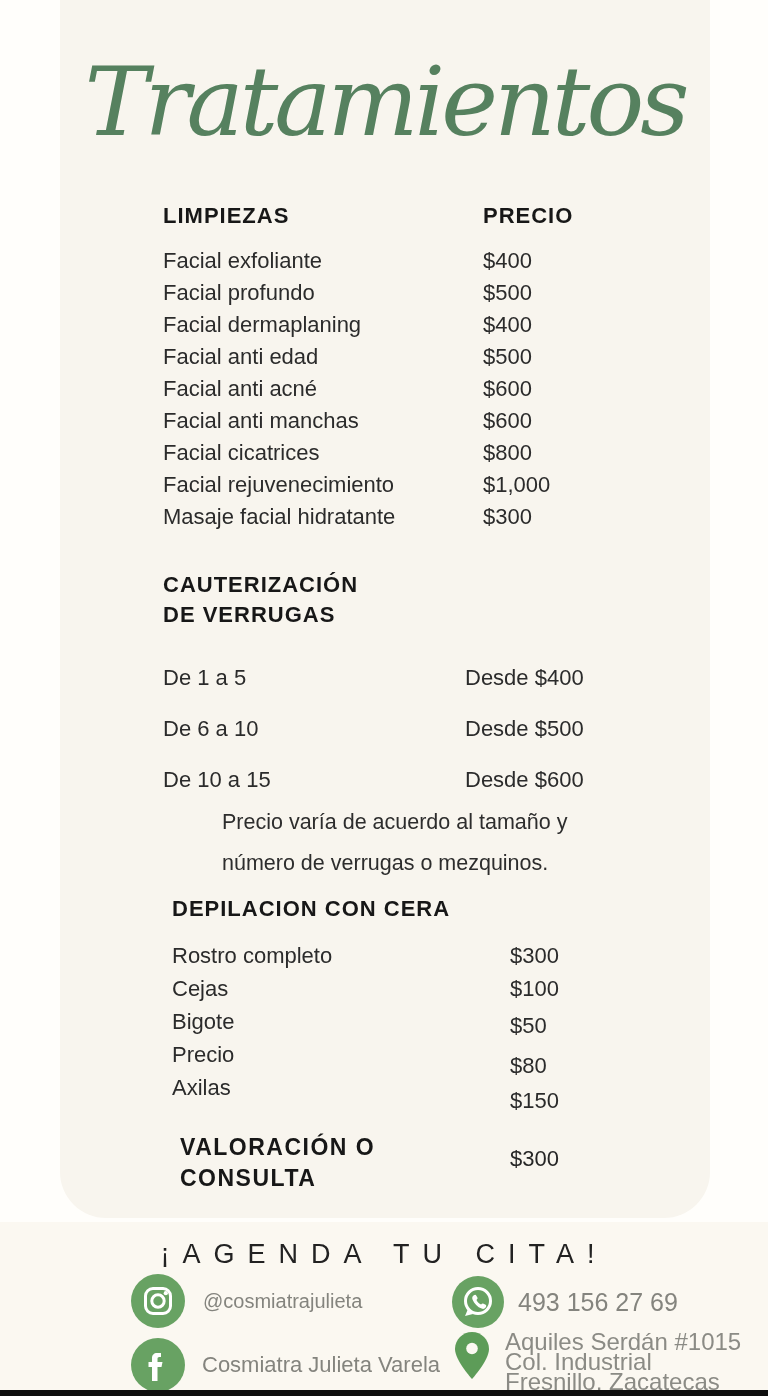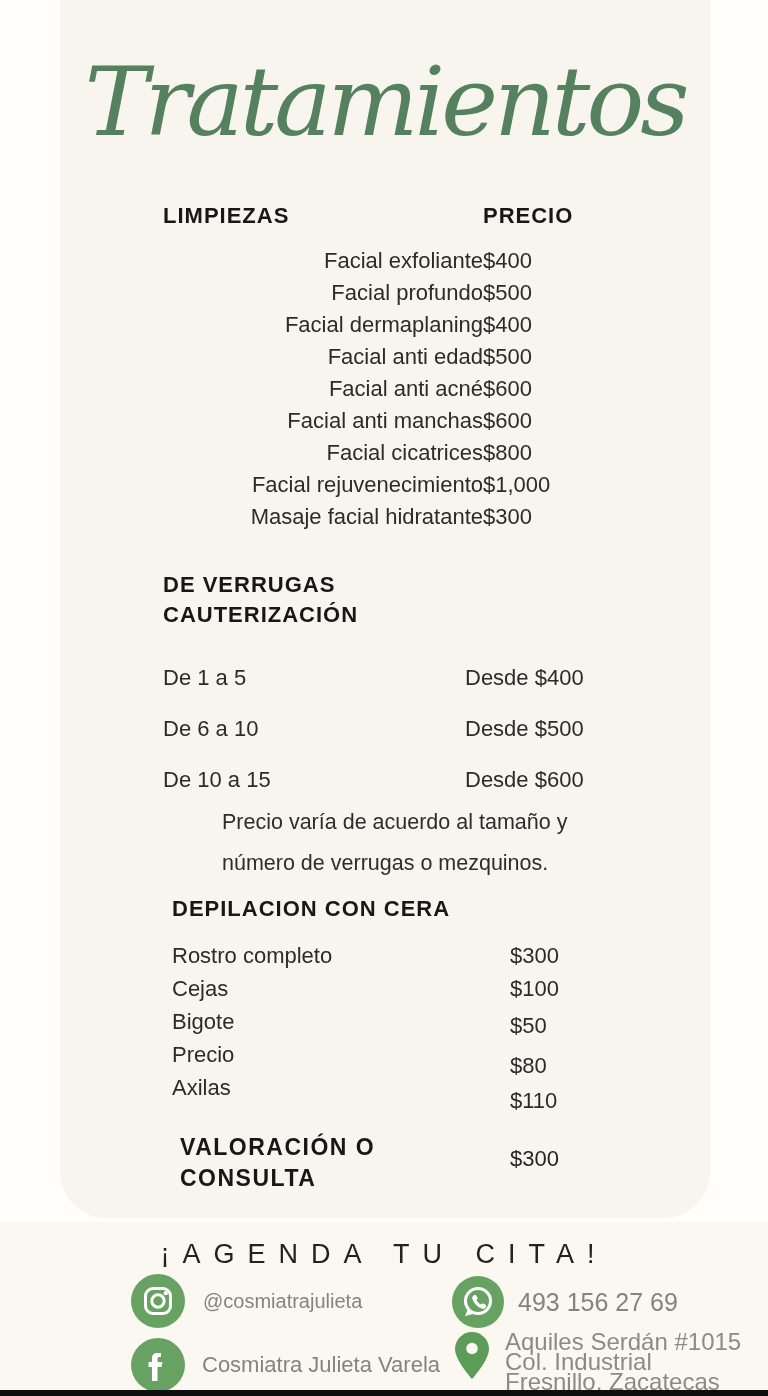--- a/index.html
+++ b/index.html
@@ -31,21 +31,21 @@
   }
   .row { display:flex; font-size:22px; color:#2b2b2b; }
   .row .lbl { flex:0 0 auto; }
   .row .prc { flex:0 0 auto; }
 
   
   .sec-limpiezas { top:203px; left:103px; width:520px; }
   .sec-limpiezas .head-row { display:flex;align-items:flex-end; }
   .sec-limpiezas .head-row .h1 { width:320px; }
   .sec-limpiezas .rows { margin-top:16px; }
-  .sec-limpiezas .row { line-height:32px;text-align:right; }
+  .sec-limpiezas .row { line-height:32px; }
   .sec-limpiezas .row .lbl { width:320px; }
 
   
   .sec-cauterizacion { top:570px; left:103px; width:520px; }
   .sec-cauterizacion .sec-heading { line-height:30px; }
   .sec-cauterizacion .rows { margin-top:22px; }
   .sec-cauterizacion .row { line-height:51px; }
   .sec-cauterizacion .row .lbl { width:302px; }
 
   
@@ -142,22 +142,22 @@
           </div>
         <div class="row">
             <span class="lbl">Masaje facial hidratante</span>
             <span class="prc">$300</span>
           </div>
       </div>
     </div>
 
     <div class="sec sec-cauterizacion">
       <div class="sec-heading">
+        <div>CAUTERIZACIÓN</div>
         <div>DE VERRUGAS</div>
-        <div>CAUTERIZACIÓN</div>
       </div>
       <div class="rows">
         <div class="row">
             <span class="lbl">De 1 a 5</span>
             <span class="prc">Desde $400</span>
           </div>
         <div class="row">
             <span class="lbl">De 6 a 10</span>
             <span class="prc">Desde $500</span>
           </div>
@@ -187,21 +187,21 @@
         <div class="row">
             <span class="lbl">Bigote</span>
             <span class="prc">$50</span>
           </div>
         <div class="row">
             <span class="lbl">Precio</span>
             <span class="prc">$80</span>
           </div>
         <div class="row">
             <span class="lbl">Axilas</span>
-            <span class="prc">$110</span>
+            <span class="prc">$150</span>
           </div>
       </div>
     </div>
 
     <div class="sec sec-valoracion">
       <div class="sec-heading">
         <div>VALORACIÓN O</div>
         <div>CONSULTA</div>
       </div>
       <span class="prc">$300</span>

